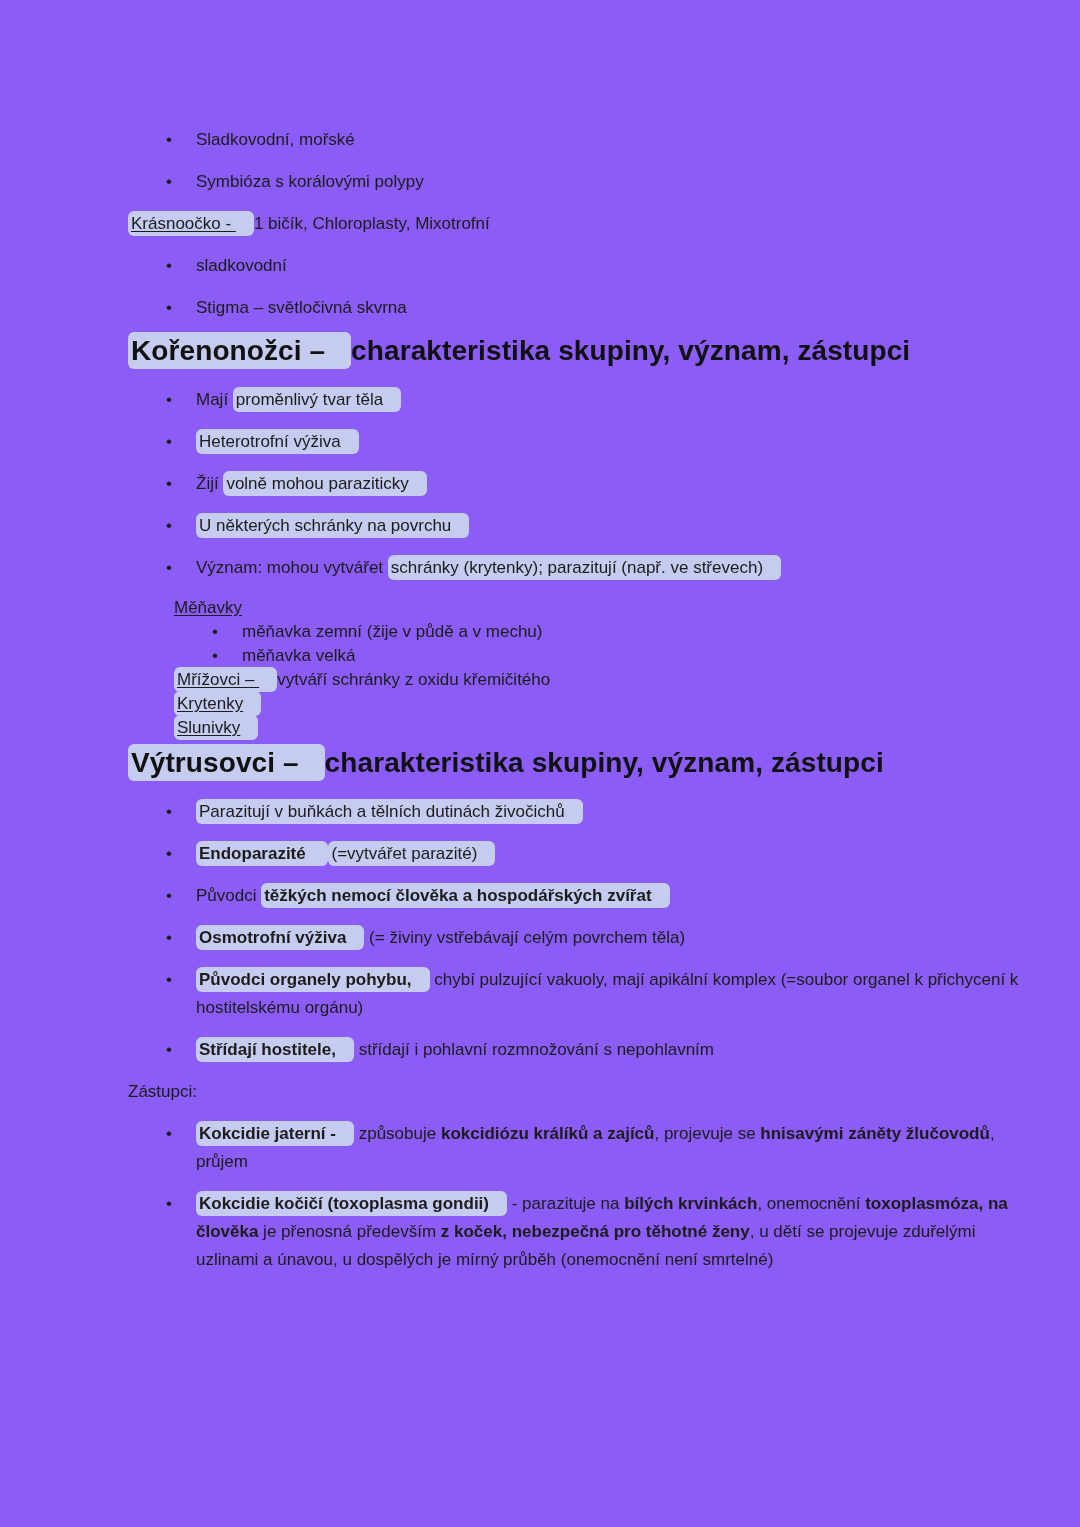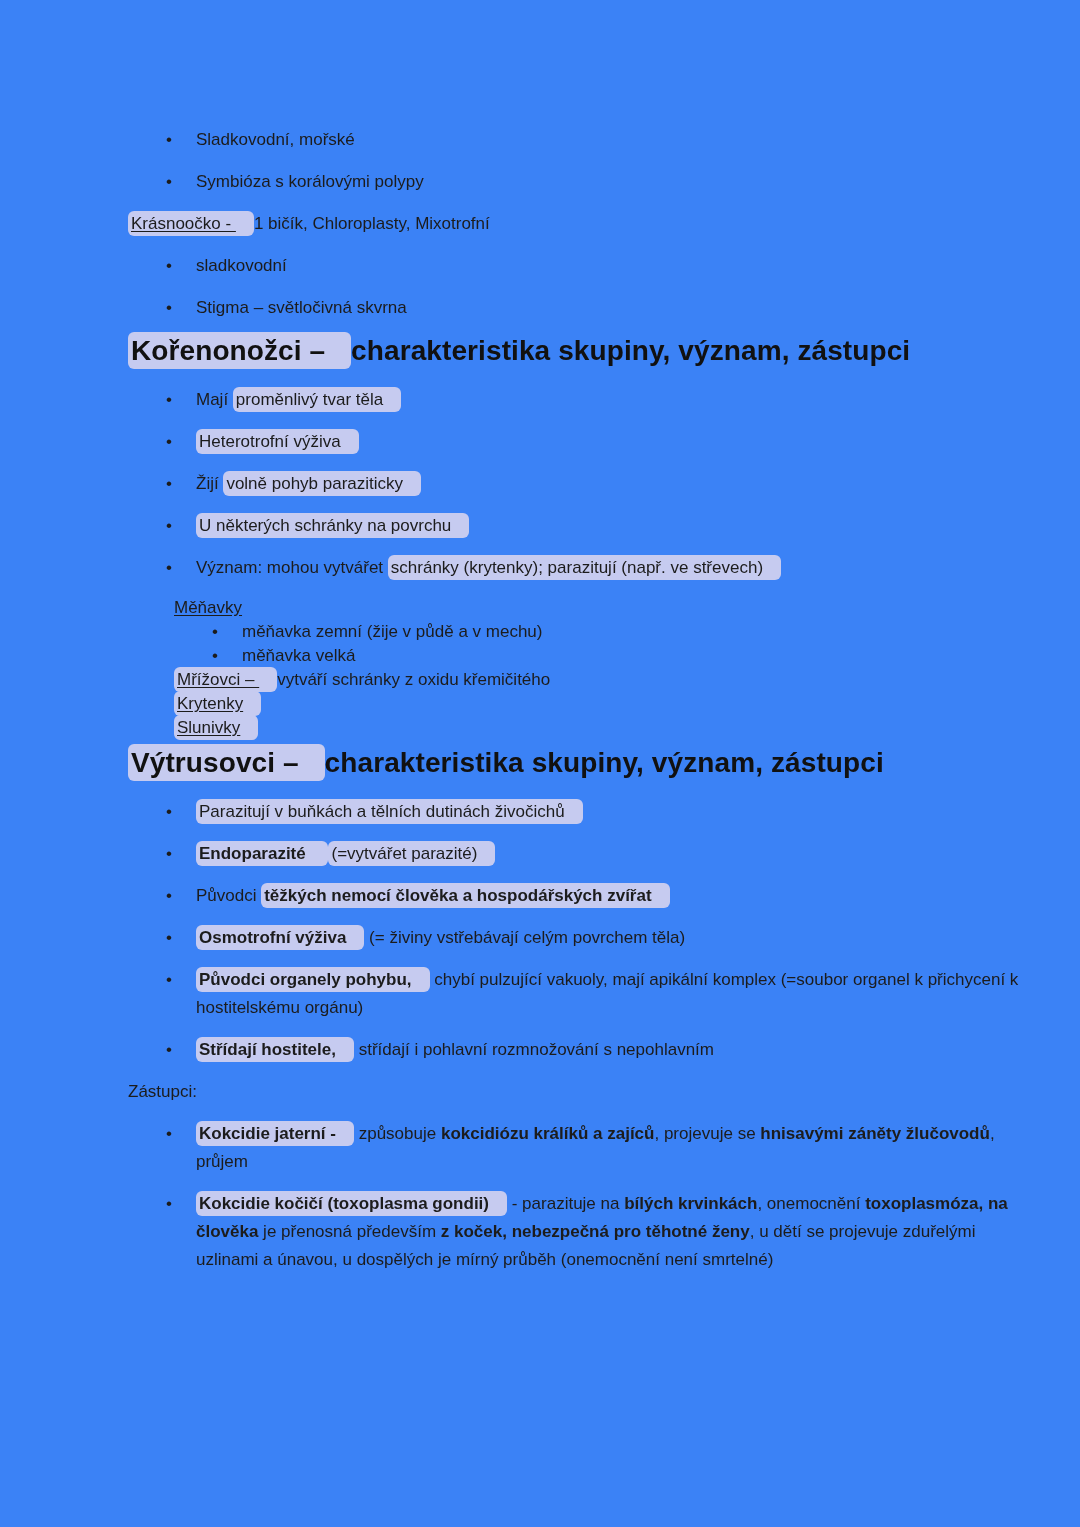--- a/index.html
+++ b/index.html
@@ -7,21 +7,21 @@
   body {
     width: 1080px;
     min-height: 1527px;
     font-family: "Liberation Sans", sans-serif;
     color: #1c1c1c;
     -webkit-font-smoothing: antialiased;
   }
   .page {
     width: 1080px;
     min-height: 1527px;
-    background: #3b82f6;
+    background: #8b5cf6;
     padding: 126px 58px 60px 128px;
   }
   .block { font-size: 17px; line-height: 28px; }
   .loose { margin-bottom: 14px; }
   .tight { margin-bottom: 0; line-height: 24px; margin-left: 46px; }
   .heading {
     font-size: 28px;
     line-height: 30px;
     font-weight: 700;
     color: #111111;
@@ -74,21 +74,21 @@
       <div class="bullet-line block loose">
         <span class="marker"></span>
         <span class="content"><span>Mají </span><span class="hl">proměnlivý tvar těla</span></span>
       </div>
       <div class="bullet-line block loose">
         <span class="marker"></span>
         <span class="content"><span class="hl">Heterotrofní výživa</span></span>
       </div>
       <div class="bullet-line block loose">
         <span class="marker"></span>
-        <span class="content"><span>Žijí </span><span class="hl">volně pohyb paraziticky</span></span>
+        <span class="content"><span>Žijí </span><span class="hl">volně mohou paraziticky</span></span>
       </div>
       <div class="bullet-line block loose">
         <span class="marker"></span>
         <span class="content"><span class="hl">U některých schránky na povrchu</span></span>
       </div>
       <div class="bullet-line block loose">
         <span class="marker"></span>
         <span class="content"><span>Význam: mohou vytvářet </span><span class="hl">schránky (krytenky); parazitují (např. ve střevech)</span></span>
       </div>
       <div class="text-line-inner block tight"><span class="ul">Měňavky</span></div>

